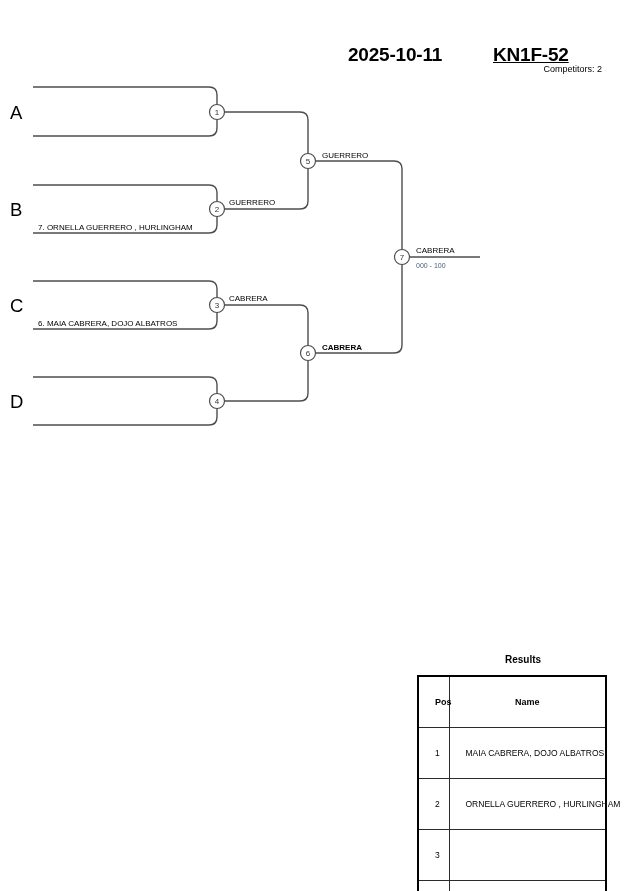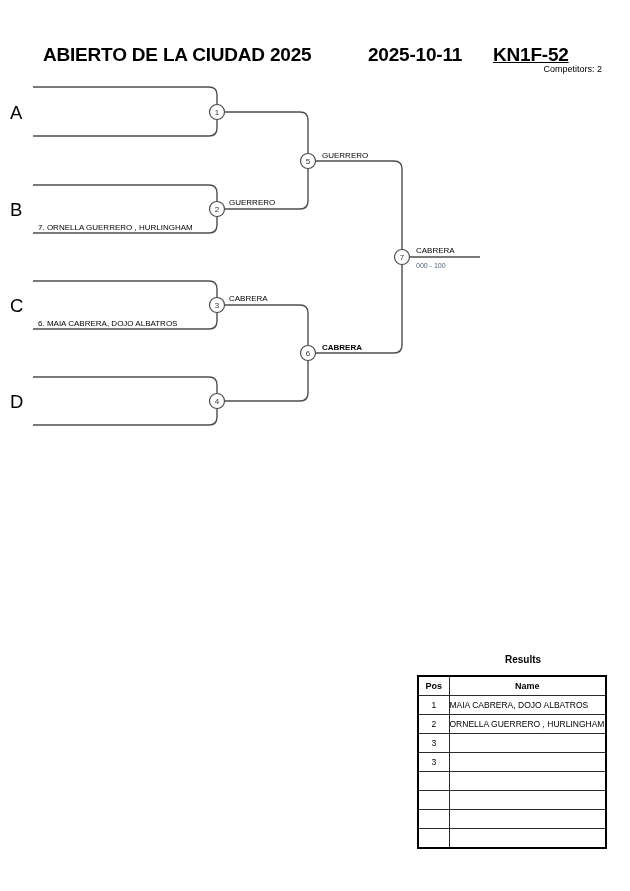--- a/index.html
+++ b/index.html
@@ -2,46 +2,45 @@
 <html><head>
 <meta charset="utf-8">
 <style>
   html,body{margin:0;padding:0;background:#fff;}
   .page{
     position:relative;width:630px;height:891px;background:#ffffff;
     font-family:"Liberation Sans",sans-serif;color:#000;overflow:hidden;
   }
   .title-part{position:absolute;top:44px;font-weight:bold;font-size:19px;white-space:nowrap;letter-spacing:-0.2px;}
   .t-name{left:43px;}
-  .t-date{left:368px;}
+  .t-date{left:348px;}
   .t-cat{left:493px;text-decoration:underline;}
   .competitors{position:absolute;top:64px;right:28px;font-size:9px;white-space:nowrap;}
   svg.bracket{position:absolute;left:0;top:0;font-family:"Liberation Sans",sans-serif;}
   .results-title{position:absolute;left:429px;top:654px;width:188px;text-align:center;font-weight:bold;font-size:10px;}
   table.results{
     position:absolute;left:417px;top:675px;width:188px;
     border-collapse:collapse;table-layout:fixed;
     border:2px solid #000;font-size:8.5px;
   }
   table.results col.c-pos{width:31px;}
   table.results col.c-name{width:157px;}
   table.results th,table.results td{
-    border:1px solid #2b2b2b;height:18px;padding:0;vertical-align:middle;
+    border:1px solid #2b2b2b;height:18px;padding:16px;vertical-align:middle;
     white-space:nowrap;overflow:visible;
   }
   table.results th{font-size:9px;font-weight:bold;text-align:center;}
   td.pos{text-align:center;}
   td.name{text-align:left;padding-left:6px;}
 </style>
 </head>
 <body>
 
 <div class="page">
 
-  <span class="title-part t-name">ABIERTO DE LA CIUDAD 2025</span>
   <span class="title-part t-date">2025-10-11</span>
   <span class="title-part t-cat">KN1F-52</span>
   <span class="competitors">Competitors: 2</span>
 
   <svg class="bracket" width="630" height="891" viewBox="0 0 630 891">
     <g fill="none" stroke="#4d4d4d" stroke-width="1.4">
       <path d="M33 87 H209 Q217 87 217 95 V128 Q217 136 209 136 H33"></path>
       <path d="M33 185 H209 Q217 185 217 193 V225 Q217 233 209 233 H33"></path>
       <path d="M33 281 H209 Q217 281 217 289 V321 Q217 329 209 329 H33"></path>
       <path d="M33 377 H209 Q217 377 217 385 V417 Q217 425 209 425 H33"></path>

